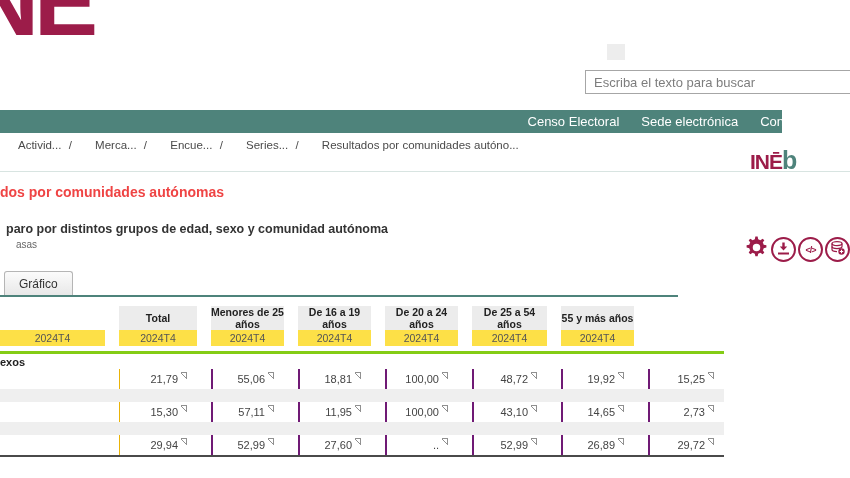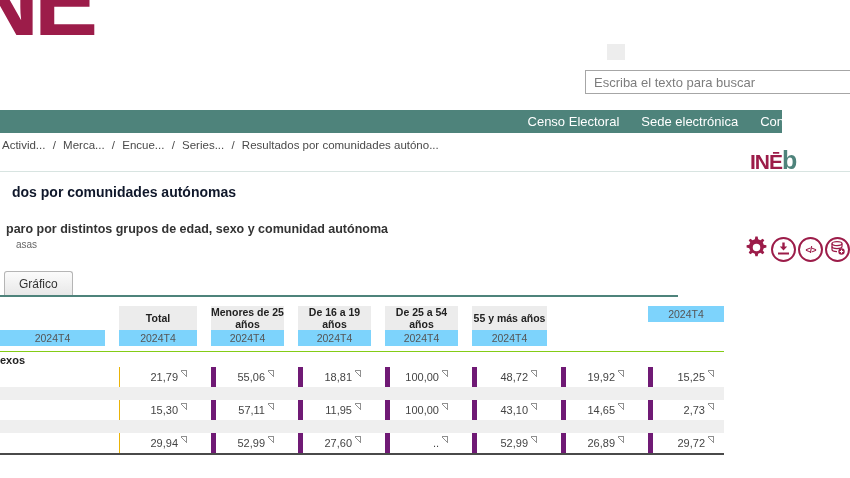--- a/index.html
+++ b/index.html
@@ -17,30 +17,30 @@
   .search::placeholder{color:#7d7d7d;opacity:1;}
 
   
   .navbar{position:absolute;left:0;top:110px;width:782px;height:23px;background:#4e837b;
           display:flex;justify-content:flex-end;align-items:center;gap:22px;box-sizing:border-box;}
   .nav-link{color:#fff;font-size:13px;cursor:pointer;white-space:nowrap;}
   .nav-link:last-child{margin-right:-2px;}
 
   
   .breadcrumb{position:absolute;left:2px;top:139px;font-size:11.5px;color:#4a4a4a;white-space:nowrap;}
-  .crumb{cursor:pointer;}
+  .crumb{cursor:pointer;margin-left:16px;}
   .crumb-sep{color:#4a4a4a;margin:0 4px;}
 
   .inebase{position:absolute;left:750px;top:146px;white-space:nowrap;}
   .inebase .ine{color:#9c1c49;font-weight:bold;font-size:21px;letter-spacing:-1px;}
   .inebase .base{color:#4e837b;font-size:25px;font-weight:bold;}
 
   .hairline{position:absolute;left:0;top:171px;width:850px;height:1px;background:#d8e4e1;}
 
-  .page-title{position:absolute;left:12px;top:184px;font-size:14px;font-weight:bold;color:#0f172a;}
+  .page-title{position:absolute;left:0;top:184px;font-size:14px;font-weight:bold;color:#ef4444;}
   .page-subtitle{position:absolute;left:6px;top:222px;font-size:12.5px;font-weight:bold;color:#333;}
   .units{position:absolute;left:16px;top:239px;font-size:10px;color:#666;text-align:right;}
 
   
   .toolbar{position:absolute;left:744px;top:237px;display:flex;gap:2px;}
   .icon-btn{width:25px;height:25px;border-radius:50%;display:flex;align-items:center;
             justify-content:center;cursor:pointer;box-sizing:border-box;}
   .icon-btn.ring{border:2px solid #9c1c49;}
   .code-glyph{color:#9c1c49;font-size:9px;font-weight:bold;letter-spacing:-1px;}
 
@@ -50,27 +50,27 @@
        background:linear-gradient(#fbfbfb,#e7e7e7);border:1px solid #b5b5b5;border-bottom:none;
        border-radius:3px 3px 0 0;cursor:pointer;}
   .teal-line{position:absolute;left:0;top:295px;width:678px;height:2px;background:#4e837b;}
 
   
   .tbl{position:absolute;left:0;top:306px;width:640px;display:grid;
        grid-template-columns:105px 78px 73px 73px 73px 75px 73px 76px;column-gap:14px;}
   .th{background:#ececec;font-size:10.5px;font-weight:bold;color:#222;text-align:center;
       display:flex;align-items:center;justify-content:center;height:24px;line-height:1.15;}
   .th.blank,.pd.blank,.lbl{background:#fff;}
-  .pd{background:#7dd3fc;font-size:10.5px;color:#555;text-align:center;height:16px;
+  .pd{background:#fde047;font-size:10.5px;color:#555;text-align:center;height:16px;
       display:flex;align-items:center;justify-content:center;}
   .gap-row{grid-column:1/-1;height:5px;background:#fff;}
-  .section-row{grid-column:1/-1;border-top:1px solid #84cc16;font-size:11px;font-weight:bold;
+  .section-row{grid-column:1/-1;border-top:3px solid #84cc16;font-size:11px;font-weight:bold;
                color:#222;padding:2px 0 1px 0;}
   .vc{height:20px;font-size:11px;color:#444;text-align:right;padding:4px 10px 0 0;
-      box-sizing:border-box;white-space:nowrap;border-left:5px solid #701a75;}
+      box-sizing:border-box;white-space:nowrap;border-left:2px solid #701a75;}
   .vc.first{border-left:1px solid #eab308;}
   .spacer-row{grid-column:1/-1;height:13px;background:#efefef;}
   .bottom-border{grid-column:1/-1;height:2px;background:#4a4a4a;}
 
   
   .nm{display:inline-block;width:5px;height:6px;margin-left:3px;position:relative;top:-4px;
       border-top:1px solid #909090;border-right:1px solid #909090;cursor:pointer;}
   .nm::after{content:"";position:absolute;right:0;top:0;width:5px;height:5px;
       background:linear-gradient(225deg,transparent 44%,#909090 44%,#909090 58%,transparent 58%);}
 </style>
@@ -148,20 +148,21 @@
     <div class="tab">Gráfico</div>
     <div class="tab">Mapa</div>
   </div>
   <div class="teal-line"></div>
 
   <div class="tbl">
     <div class="th blank"></div>
     <div class="th">Total</div>
     <div class="th">Menores de 25 años</div>
     <div class="th">De 16 a 19 años</div>
+    <div class="th">De 20 a 24 años</div>
     <div class="th">De 25 a 54 años</div>
     <div class="th">55 y más años</div>
 
     <div class="pd blank"></div>
     <div class="pd">2024T4</div>
     <div class="pd">2024T4</div>
     <div class="pd">2024T4</div>
     <div class="pd">2024T4</div>
     <div class="pd">2024T4</div>
     <div class="pd">2024T4</div>

